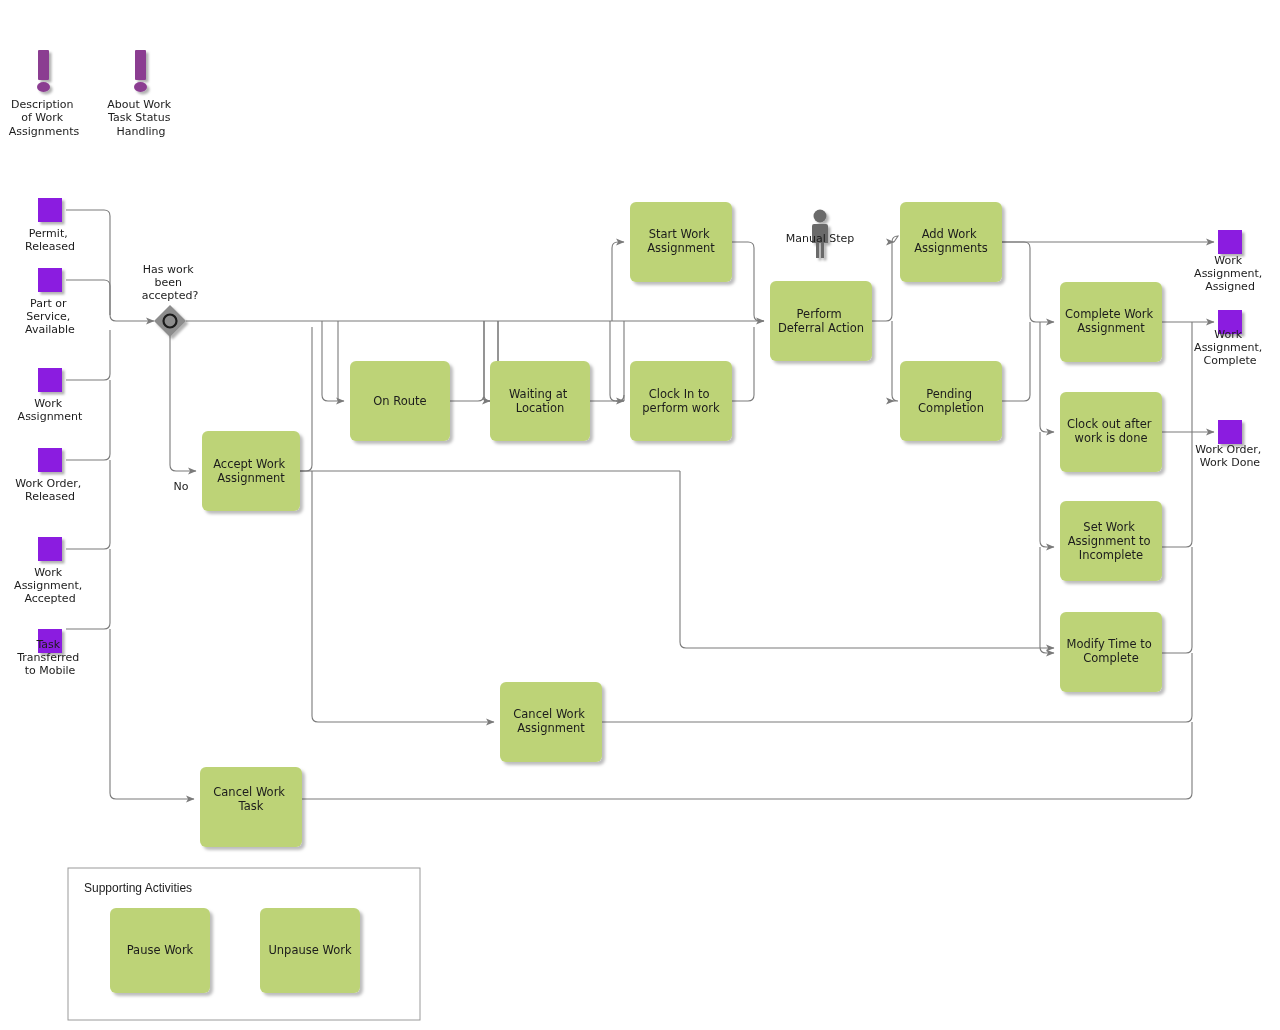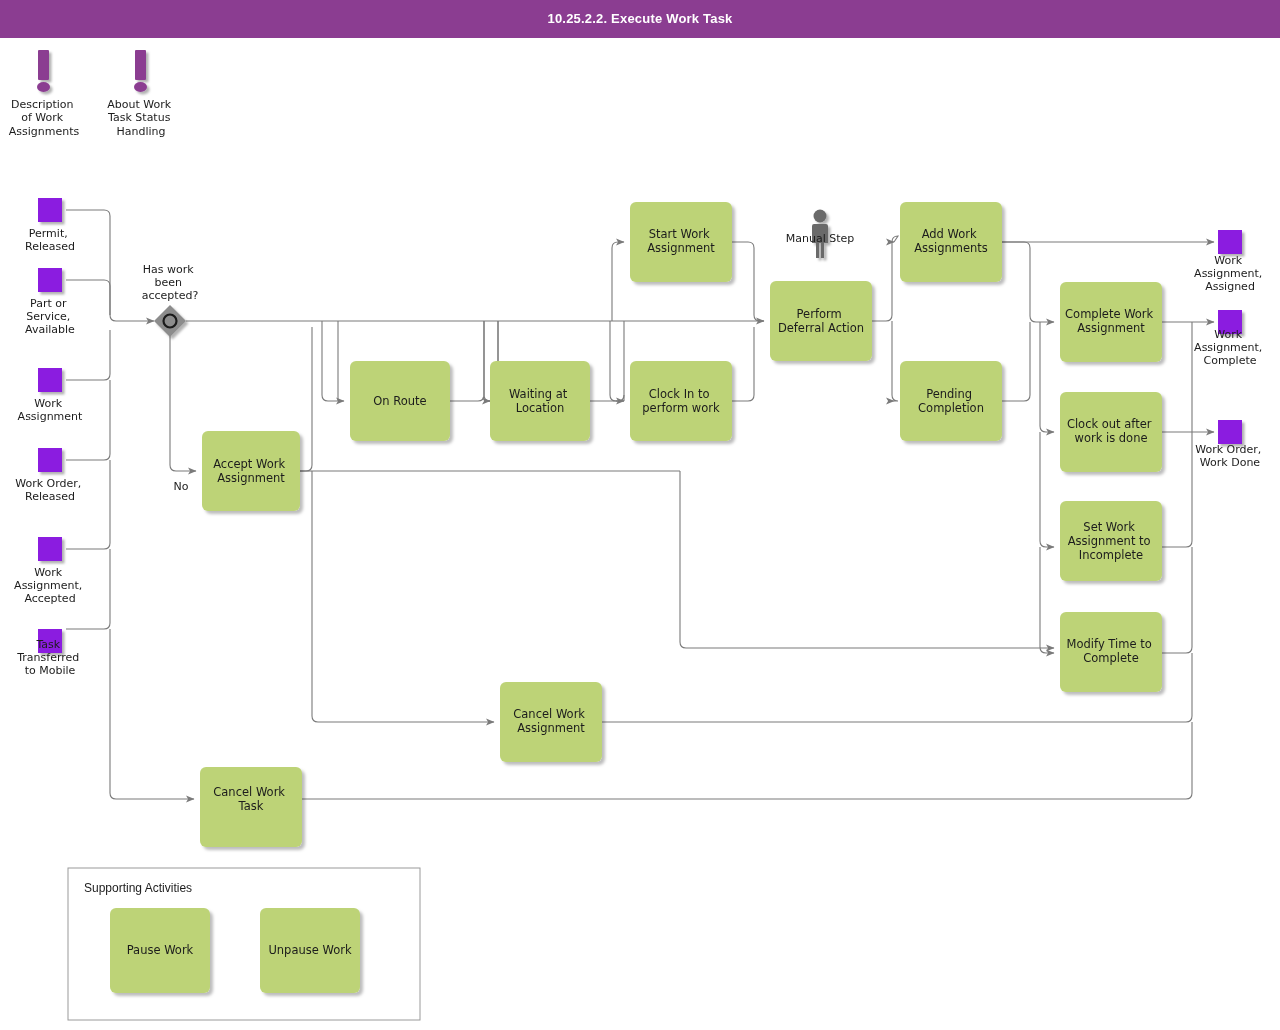--- a/index.html
+++ b/index.html
@@ -105,23 +105,20 @@
   }
   .anno-icon {
     fill: #8B3D91;
   }
 </style>
 </head>
 <body>
 
 <div id="page">
 
-  <div id="title-bar">
-    <div id="title-text">10.25.2.2. Execute Work Task</div>
-  </div>
 
   <svg id="canvas" viewBox="0 0 1280 1030" xmlns="http://www.w3.org/2000/svg">
     <defs>
       <marker id="arrow" markerWidth="9" markerHeight="8" refX="8" refY="4" orient="auto" markerUnits="userSpaceOnUse">
         <path d="M0,0.6 L8.5,4 L0,7.4 L2.1,4 Z" fill="#7a7a7a"></path>
       </marker>
       <filter id="dropsh" x="-20%" y="-20%" width="160%" height="160%">
         <feDropShadow dx="3" dy="3" stdDeviation="1.6" flood-color="#000000" flood-opacity="0.26"></feDropShadow>
       </filter>
       <filter id="dropsh-sm" x="-40%" y="-40%" width="200%" height="200%">

